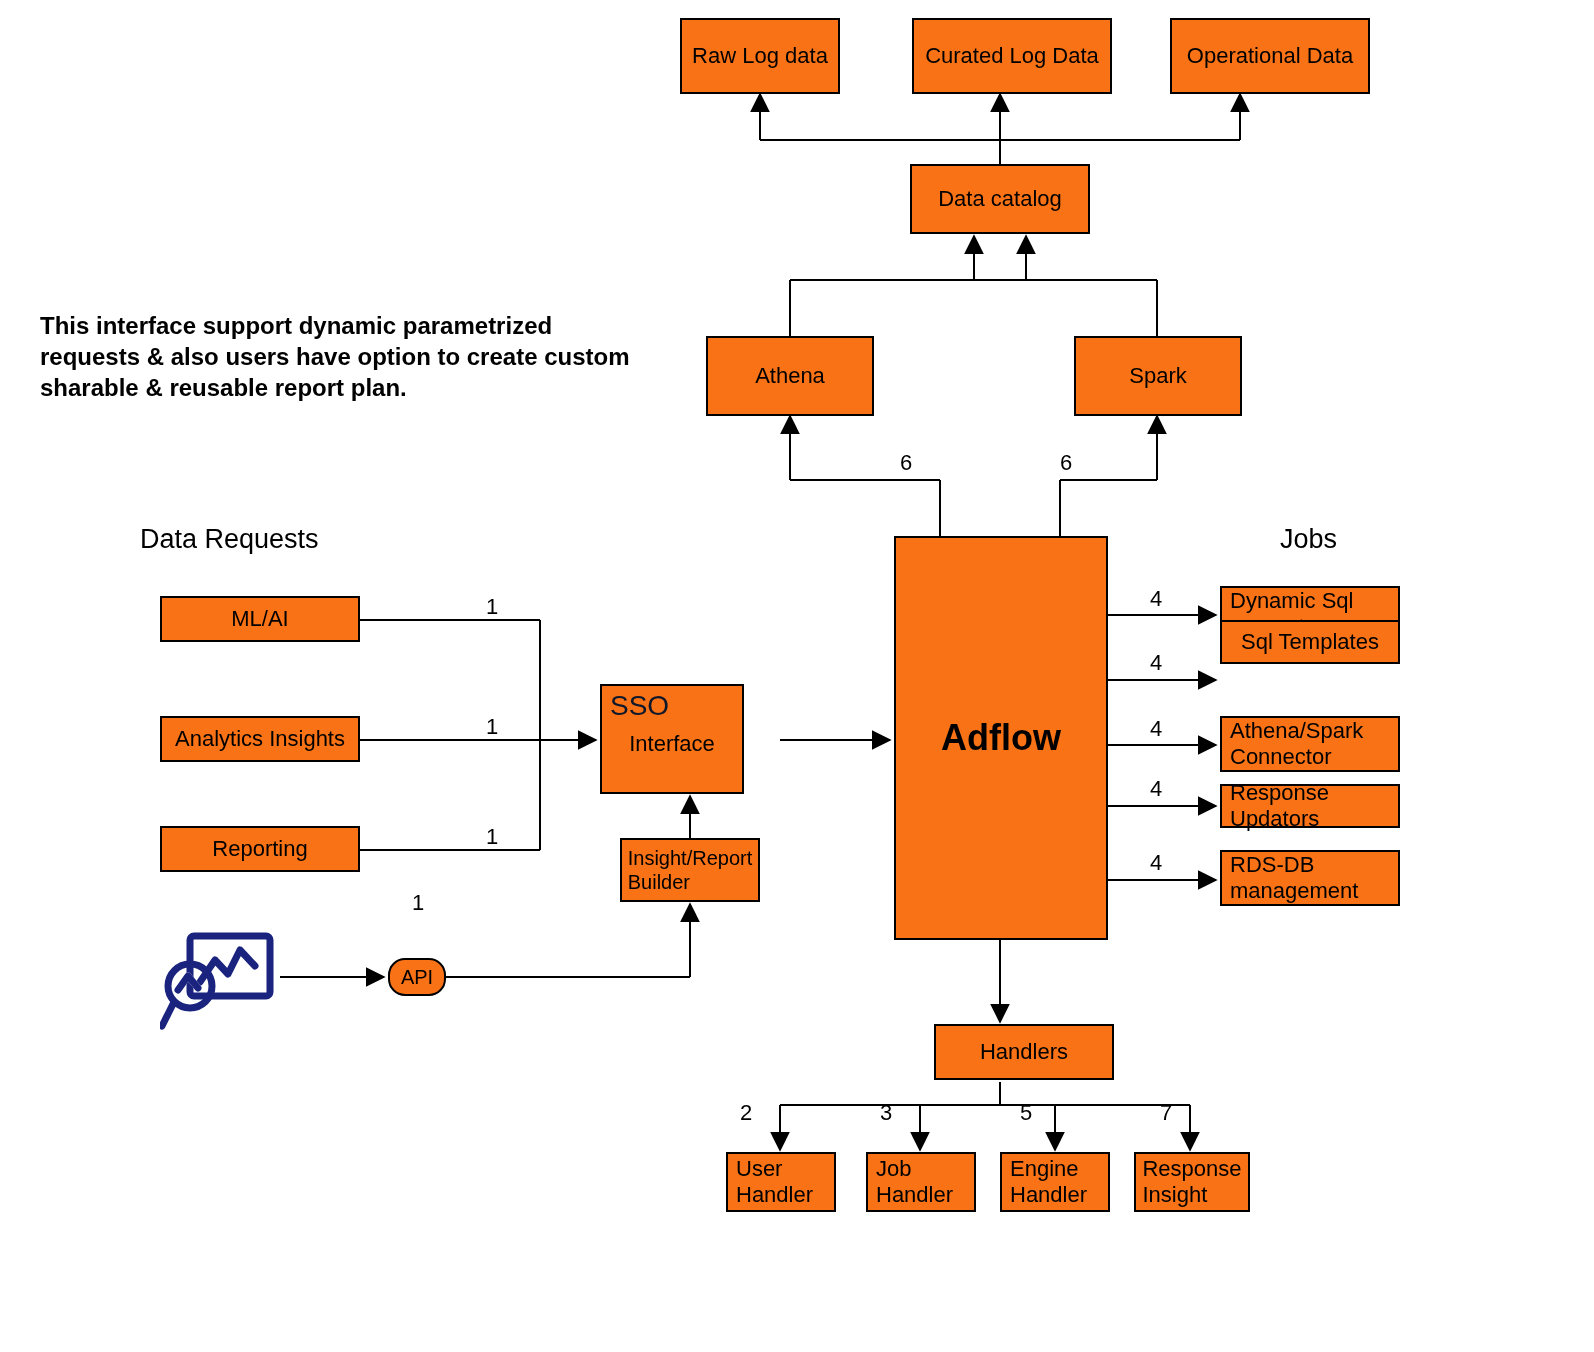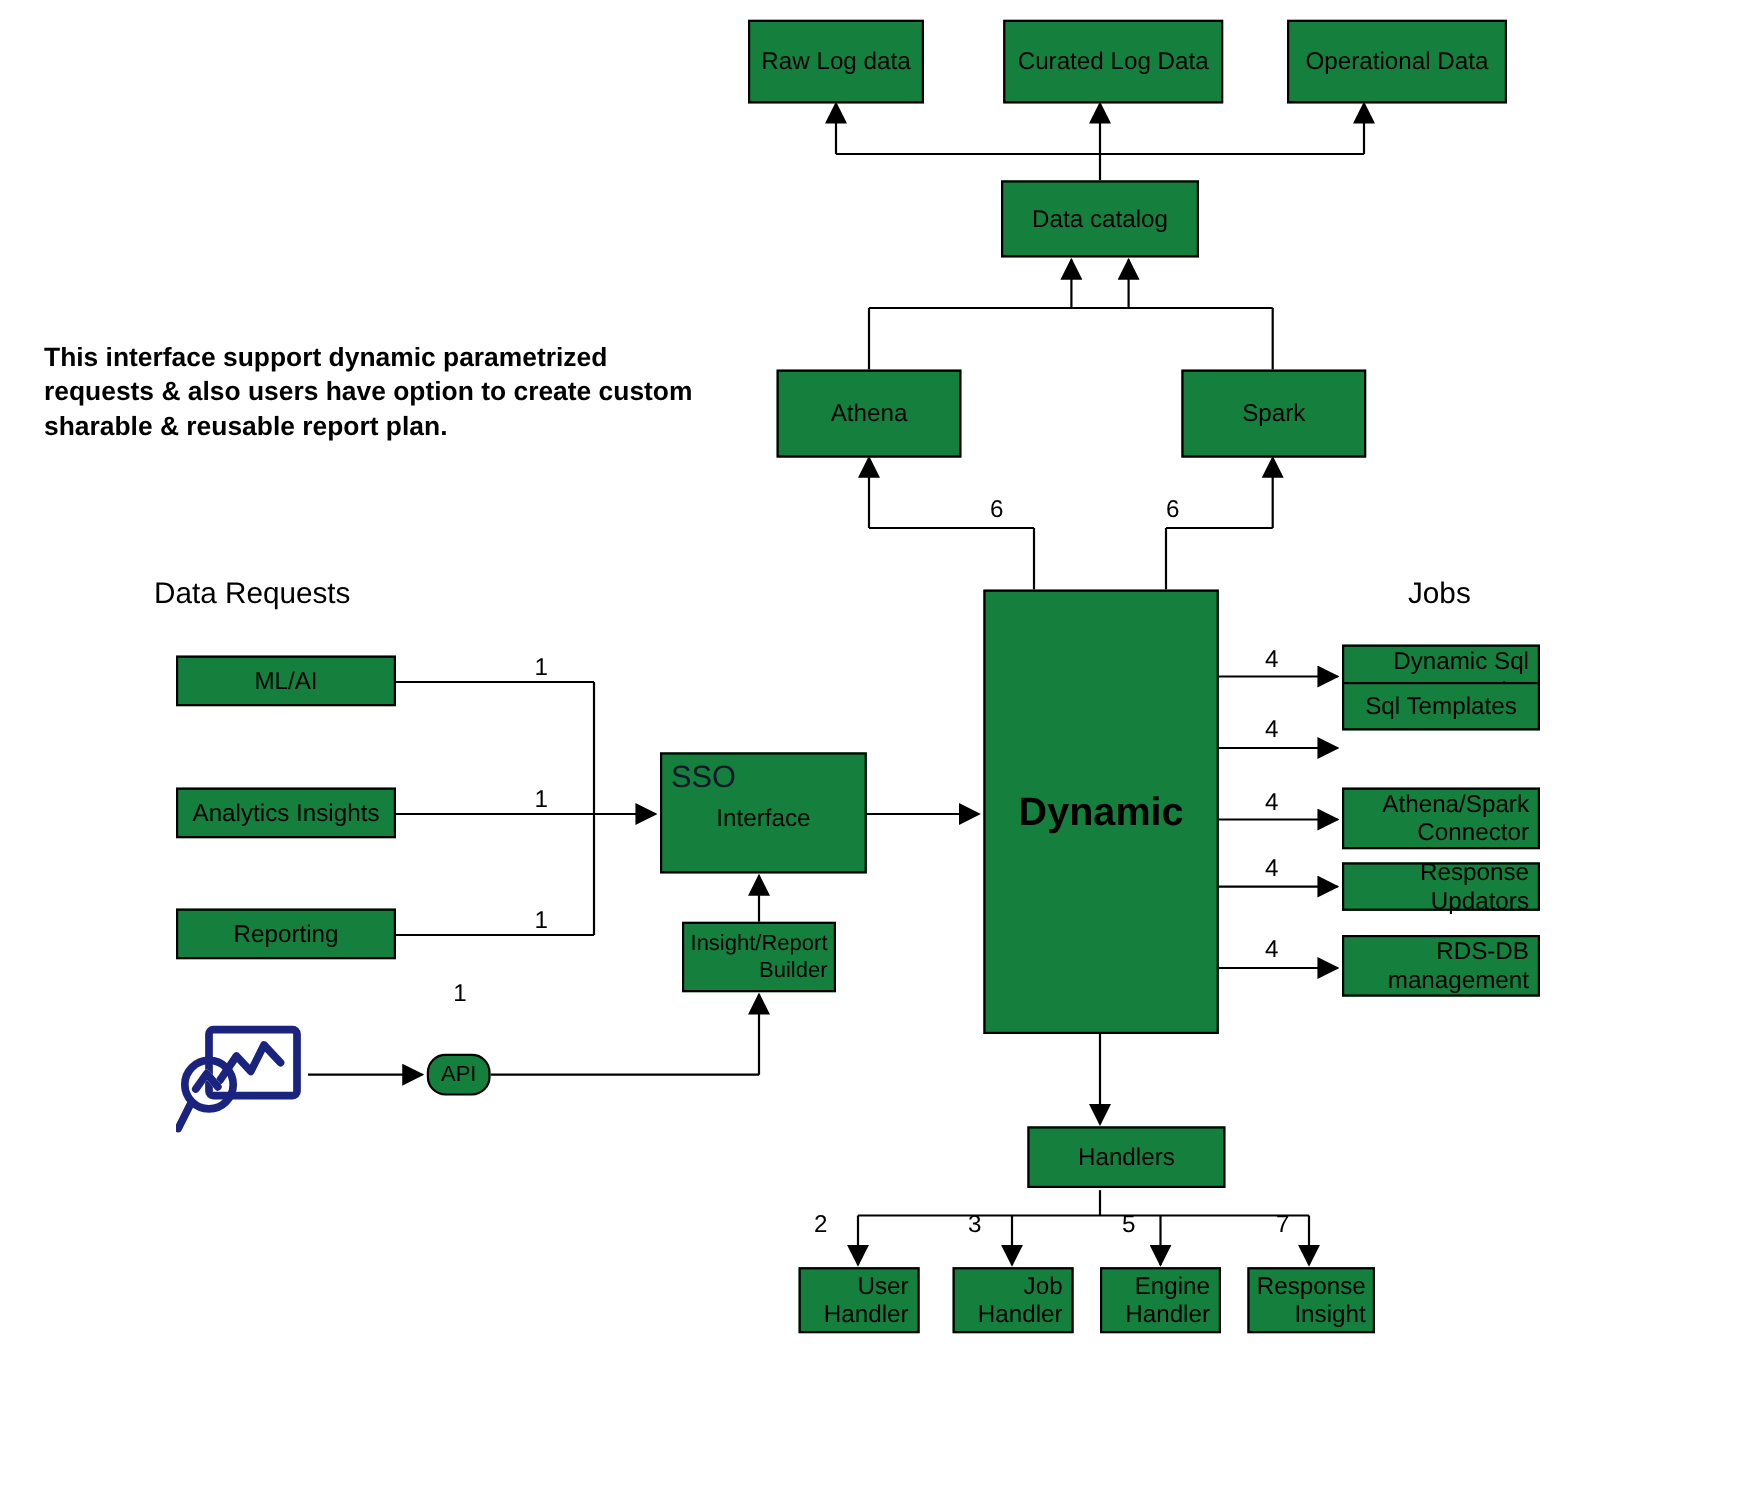--- a/index.html
+++ b/index.html
@@ -10,25 +10,25 @@
     color: #000;
   }
   .canvas {
     position: relative;
     width: 1594px;
     height: 1352px;
   }
   .box {
     position: absolute;
     border: 2px solid #000;
-    background: #15803d;
+    background: #f97316;
     display: flex;
     align-items: center;
     justify-content: center;
-    text-align: right;
+    text-align: left;
     font-size: 22px;
     line-height: 1.2;
     box-sizing: border-box;
     padding: 4px 8px;
   }
   .label {
     position: absolute;
     font-size: 22px;
     white-space: pre;
   }
@@ -127,23 +127,23 @@
   <div class="box" style="left:680px; top:18px;  width:160px; height:76px;">Raw
 Log data</div>
   <div class="box" style="left:912px; top:18px;  width:200px; height:76px;">Curated Log Data</div>
   <div class="box" style="left:1170px;top:18px;  width:200px; height:76px;">Operational Data</div>
 
   <div class="box" style="left:910px; top:164px; width:180px; height:70px;">Data catalog</div>
 
   <div class="box" style="left:706px; top:336px; width:168px; height:80px;">Athena</div>
   <div class="box" style="left:1074px;top:336px; width:168px; height:80px;">Spark</div>
 
-  <div class="box big" style="left:894px; top:536px; width:214px; height:404px;">Dynamic</div>
-
-  <div class="box" style="left:600px; top:684px; width:188px; height:110px; padding-top:15px;">Interface</div>
+  <div class="box big" style="left:894px; top:536px; width:214px; height:404px;">Adflow</div>
+
+  <div class="box" style="left:600px; top:684px; width:144px; height:110px; padding-top:15px;">Interface</div>
   <span class="sso" style="left:610px; top:690px;">SSO</span>
   <div class="box" style="left:620px; top:838px; width:140px; height:64px; font-size:20px;">Insight/Report
 Builder</div>
 
   <span class="label title" style="left:140px; top:524px;">Data Requests</span>
   <div class="box" style="left:160px; top:596px; width:200px; height:46px;">ML/AI</div>
   <div class="box" style="left:160px; top:716px; width:200px; height:46px;">Analytics Insights</div>
   <div class="box" style="left:160px; top:826px; width:200px; height:46px;">Reporting</div>
   <div class="box" style="left:388px; top:958px; width:58px;  height:38px; font-size:20px;border-radius:17px;">API</div>
 

